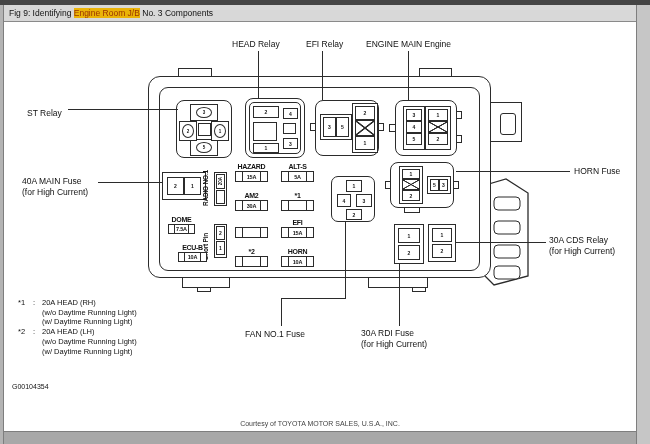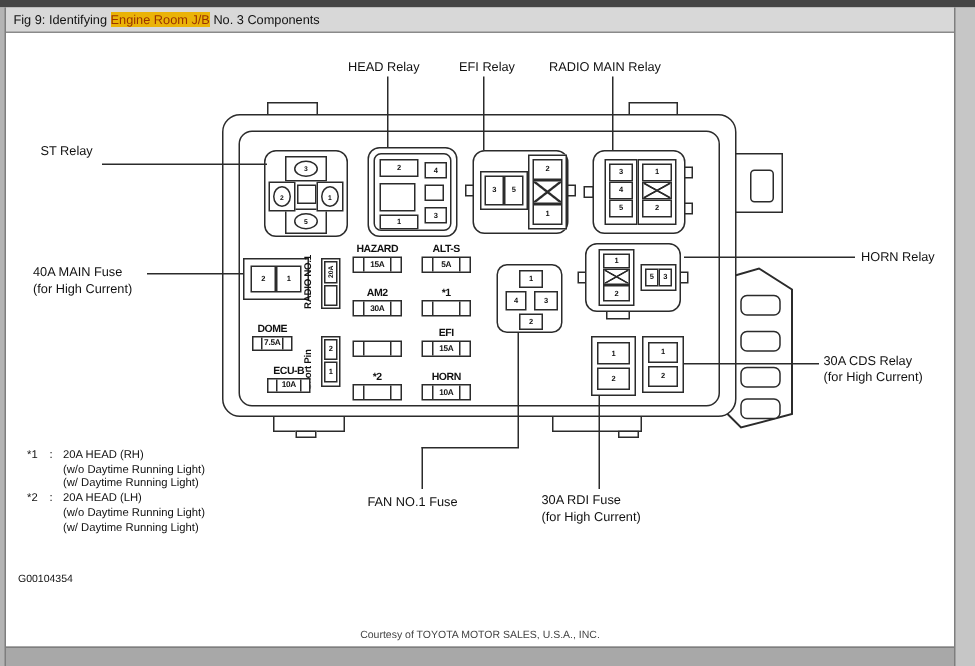--- a/index.html
+++ b/index.html
@@ -51,21 +51,21 @@
 <body>
 
 <div class="abs top-strip"></div>
 <div class="abs title-bar"><span>Fig 9: Identifying </span><span class="hl">Engine Room J/B</span><span> No. 3 Components</span></div>
 <div class="abs left-strip"></div>
 <div class="abs right-strip"></div>
 <div class="abs bottom-strip"></div>
 
 <div class="abs lbl" style="left:232px;top:39px">HEAD Relay</div>
 <div class="abs lbl" style="left:306px;top:39px">EFI Relay</div>
-<div class="abs lbl" style="left:366px;top:39px">RADIO MAIN Relay</div>
+<div class="abs lbl" style="left:366px;top:39px">ENGINE MAIN Engine</div>
 
 <div class="abs box13" style="left:178px;top:68px;width:34px;height:12px"></div>
 <div class="abs box13" style="left:419px;top:68px;width:33px;height:12px"></div>
 <div class="abs box13" style="left:182px;top:277px;width:48px;height:11px"></div>
 <div class="abs box13" style="left:368px;top:277px;width:60px;height:11px"></div>
 <div class="abs box" style="left:197px;top:287px;width:14px;height:5px"></div>
 <div class="abs box" style="left:412px;top:287px;width:14px;height:5px"></div>
 <div class="abs box13" style="left:480px;top:102px;width:42px;height:40px"></div>
 <div class="abs box" style="left:500px;top:113px;width:16px;height:22px;border-radius:3px"></div>
 <svg class="abs" style="left:479px;top:176px" width="52" height="112" viewBox="0 0 52 112">
@@ -227,24 +227,24 @@
 <div class="abs vline" style="left:408px;top:51px;width:1px;height:49px"></div>
 <div class="abs hline" style="left:68px;top:109px;width:110px;height:1px"></div>
 <div class="abs hline" style="left:98px;top:182px;width:64px;height:1px"></div>
 <div class="abs hline" style="left:456px;top:171px;width:114px;height:1px"></div>
 <div class="abs hline" style="left:456px;top:242px;width:90px;height:1px"></div>
 <div class="abs vline" style="left:345px;top:222px;width:1px;height:76px"></div>
 <div class="abs hline" style="left:281px;top:298px;width:65px;height:1px"></div>
 <div class="abs vline" style="left:281px;top:298px;width:1px;height:28px"></div>
 <div class="abs vline" style="left:399px;top:264px;width:1px;height:62px"></div>
 
-<div class="abs lbl" style="left:27px;top:95px">ST Relay</div>
+<div class="abs lbl" style="left:27px;top:108px">ST Relay</div>
 <div class="abs lbl" style="left:22px;top:176px">40A MAIN Fuse</div>
 <div class="abs lbl" style="left:22px;top:187px">(for High Current)</div>
-<div class="abs lbl" style="left:574px;top:166px">HORN Relay</div>
+<div class="abs lbl" style="left:574px;top:166px">HORN Fuse</div>
 <div class="abs lbl" style="left:549px;top:235px">30A CDS Relay</div>
 <div class="abs lbl" style="left:549px;top:246px">(for High Current)</div>
 <div class="abs lbl" style="left:245px;top:329px">FAN NO.1 Fuse</div>
 <div class="abs lbl" style="left:361px;top:328px">30A RDI Fuse</div>
 <div class="abs lbl" style="left:361px;top:339px">(for High Current)</div>
 
 <div class="abs fn">
   <div class="fn-row">
       <span class="fn-marker">*1</span>
       <span class="fn-colon">:</span>

